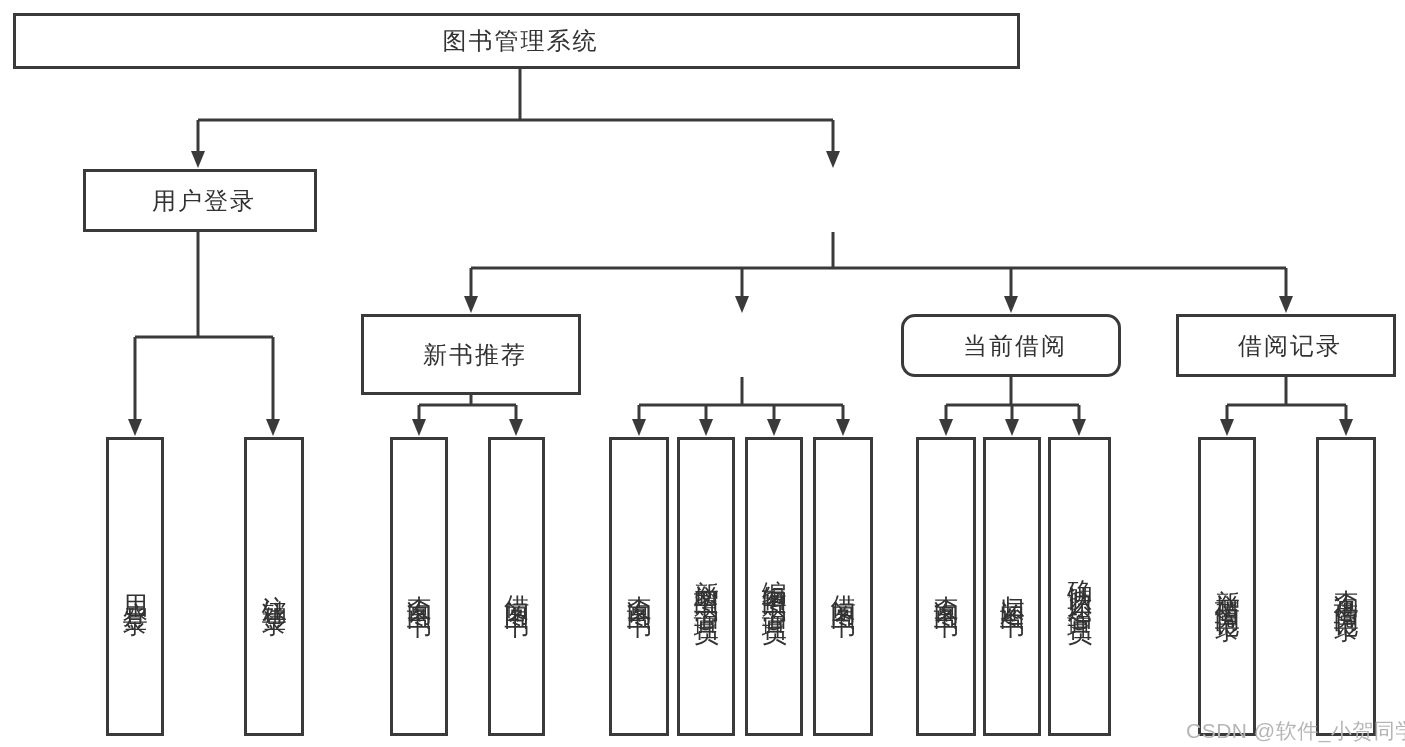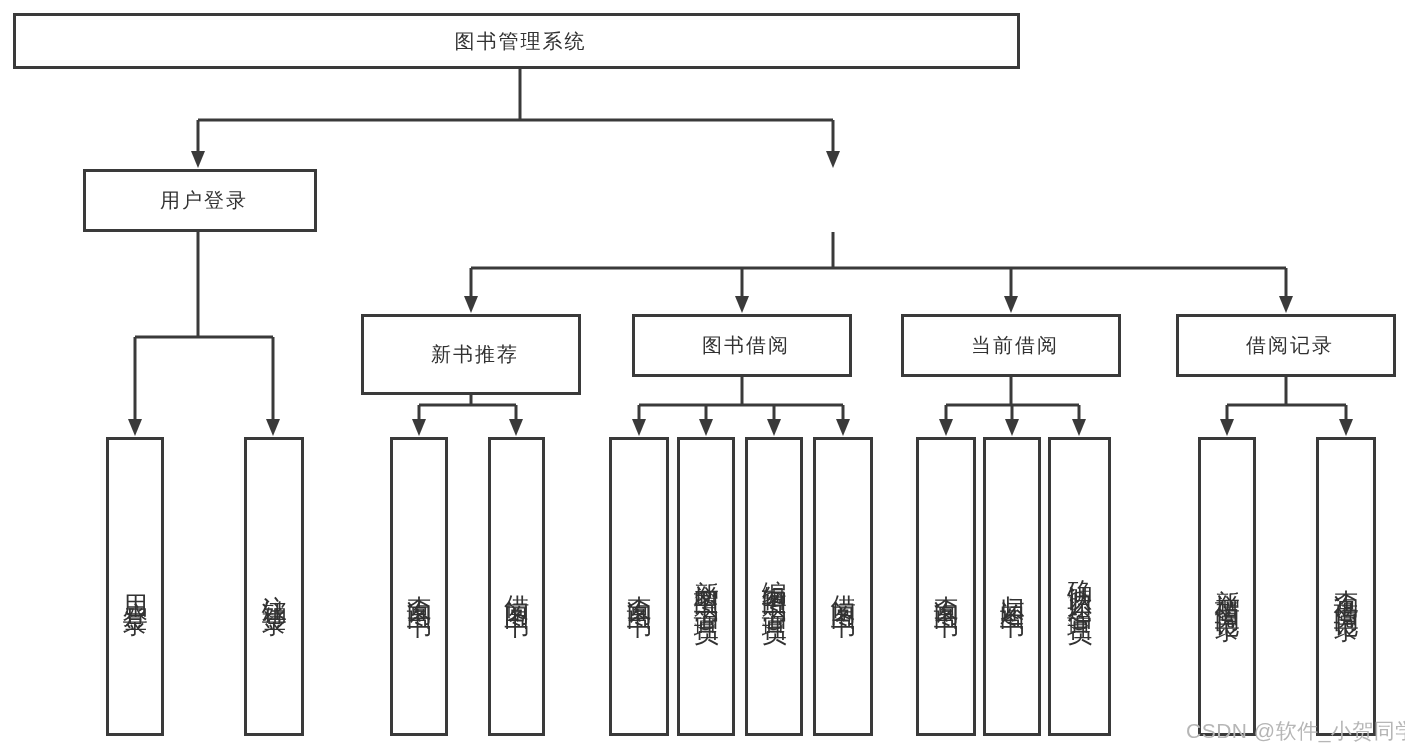--- a/index.html
+++ b/index.html
@@ -34,21 +34,21 @@
     position: absolute;
     box-sizing: border-box;
     border: 3px solid #3a3a3a;
     background: #ffffff;
     display: flex;
     align-items: center;
     justify-content: center;
     color: #323232;
   }
   .hbox {
-    font-size: 20px;
+    font-size: 24px;
     letter-spacing: 2px;
     white-space: nowrap;
     padding-left: 8px;
   }
   .vbox {
     z-index: 1;
   }
   .vtext {
     writing-mode: vertical-rl;
     text-orientation: mixed;
@@ -153,24 +153,21 @@
     <span>图书管理系统</span>
   </div>
 
   <div class="box hbox" style="left:83px; top:169px; width:234px; height:63px;">
     <span>用户登录</span>
   </div>
 
   <div class="box hbox" style="left:361px; top:314px; width:220px; height:81px;">
     <span>新书推荐</span>
   </div>
-  <div class="box hbox" style="left:632px; top:314px; width:220px; height:63px;">
-    <span>图书借阅</span>
-  </div>
-  <div class="box hbox" style="left:901px; top:314px; width:220px; height:63px;">
+  <div class="box hbox" style="left:901px; top:314px; width:220px; height:63px;border-radius:14px;">
     <span>当前借阅</span>
   </div>
   <div class="box hbox" style="left:1176px; top:314px; width:220px; height:63px;text-align:right;">
     <span>借阅记录</span>
   </div>
 
   <div class="box vbox" style="left:106px; top:437px; width:58px; height:299px;">
     <span class="vtext">用户登录</span>
   </div>
   <div class="box vbox" style="left:244px; top:437px; width:60px; height:299px;">

